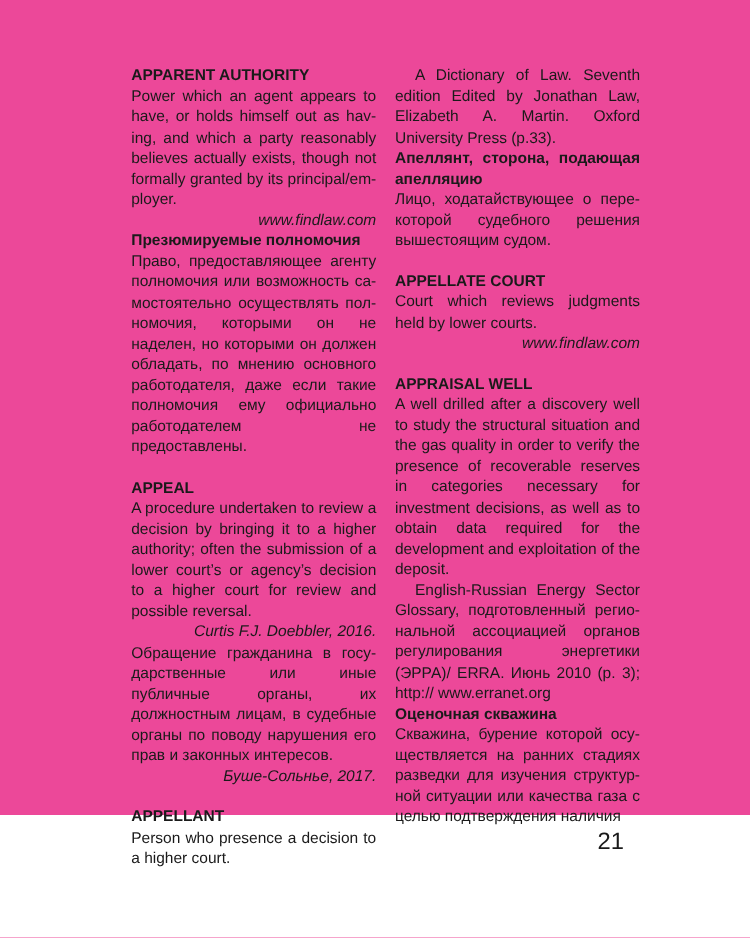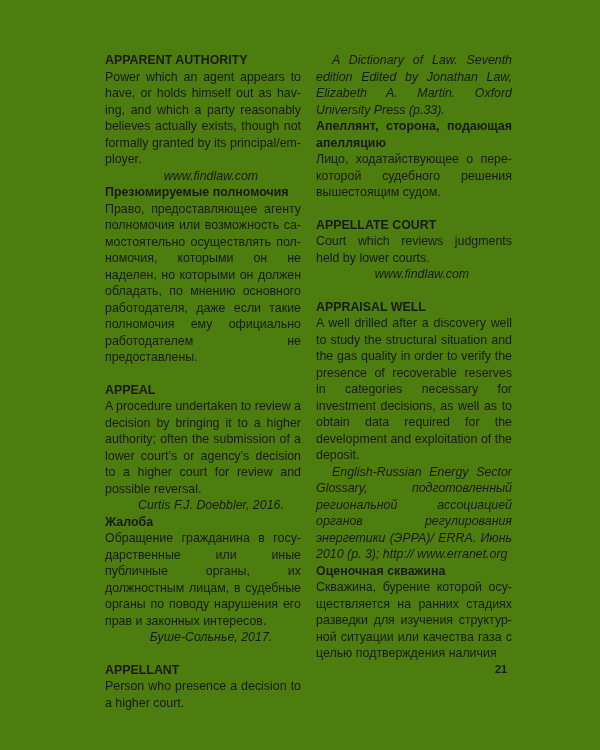--- a/index.html
+++ b/index.html
@@ -1,50 +1,49 @@
 <!DOCTYPE html>
 <html><head>
 <meta charset="utf-8">
 <style>
   html, body { margin:0; padding:0; }
   body {
     width:600px; height:750px; background:#ffffff; position:relative; overflow:hidden;
     font-family:"Liberation Sans", "DejaVu Sans", sans-serif; color:#1a1a1a;
   }
-  .page { position:absolute; left:0; top:0; width:600px; height:750px; background:#4d7c0f; }
+  .page { position:absolute; left:0; top:0; width:600px; height:652px; background:#ec4899; }
   .col { position:absolute; top:52px; width:196px; font-size:12.4px; line-height:16.5px; }
   .col.left { left:105px; }
   .col.right { left:316px; }
   .entry-title { font-weight:bold; letter-spacing:0; }
   .ru-title { font-weight:bold; }
   .p { text-align:justify; text-align-last:left; hyphens:manual; }
-  .src { font-style:italic; padding-left:16px; text-align:center; }
-  .src-first { font-style:italic; text-indent:16px; text-align:justify; padding-left:0; }
+  .src { font-style:italic; padding-left:16px; text-align:right; }
+  .src-first { text-indent:16px; text-align:justify; padding-left:0; }
   .gap { height:16px; }
   .ru-title.just { text-align:justify; text-align-last:left; }
-  .page-num { position:absolute; left:495px; top:663px; font-size:11px;font-weight:bold; }
+  .page-num { position:absolute; left:478px; top:663px; font-size:19px; }
 </style>
 </head>
 <body>
 
 <div class="page">
 
   <div class="col left">
     <div class="entry-title">APPARENT AUTHORITY</div>
     <div class="p">Power which an agent appears to have, or holds himself out as hav­ing, and which a party reasonably believes actually exists, though not formally granted by its principal/em­ployer.</div>
     <div class="src">www.findlaw.com</div>
     <div class="ru-title">Презюмируемые полномочия</div>
     <div class="p">Право, предоставляющее агенту полномочия или возможность са­мостоятельно осуществлять пол­номочия, которыми он не наделен, но которыми он должен обладать, по мнению основного работодате­ля, даже если такие полномочия ему официально работодателем не предоставлены.</div>
 
     <div class="gap"></div>
 
     <div class="entry-title">APPEAL</div>
     <div class="p">A procedure undertaken to review a decision by bringing it to a higher authority; often the submission of a lower court’s or agency’s decision to a higher court for review and possi­ble reversal.</div>
     <div class="src">Curtis F.J. Doebbler, 2016.</div>
-    <div class="ru-title">Жалоба</div>
     <div class="p">Обращение гражданина в госу­дарственные или иные публичные органы, их должностным лицам, в судебные органы по поводу нару­шения его прав и законных инте­ресов.</div>
     <div class="src">Буше-Сольнье, 2017.</div>
 
     <div class="gap"></div>
 
     <div class="entry-title">APPELLANT</div>
     <div class="p">Person who presence a decision to a higher court.</div>
   </div>
 
   <div class="col right">

